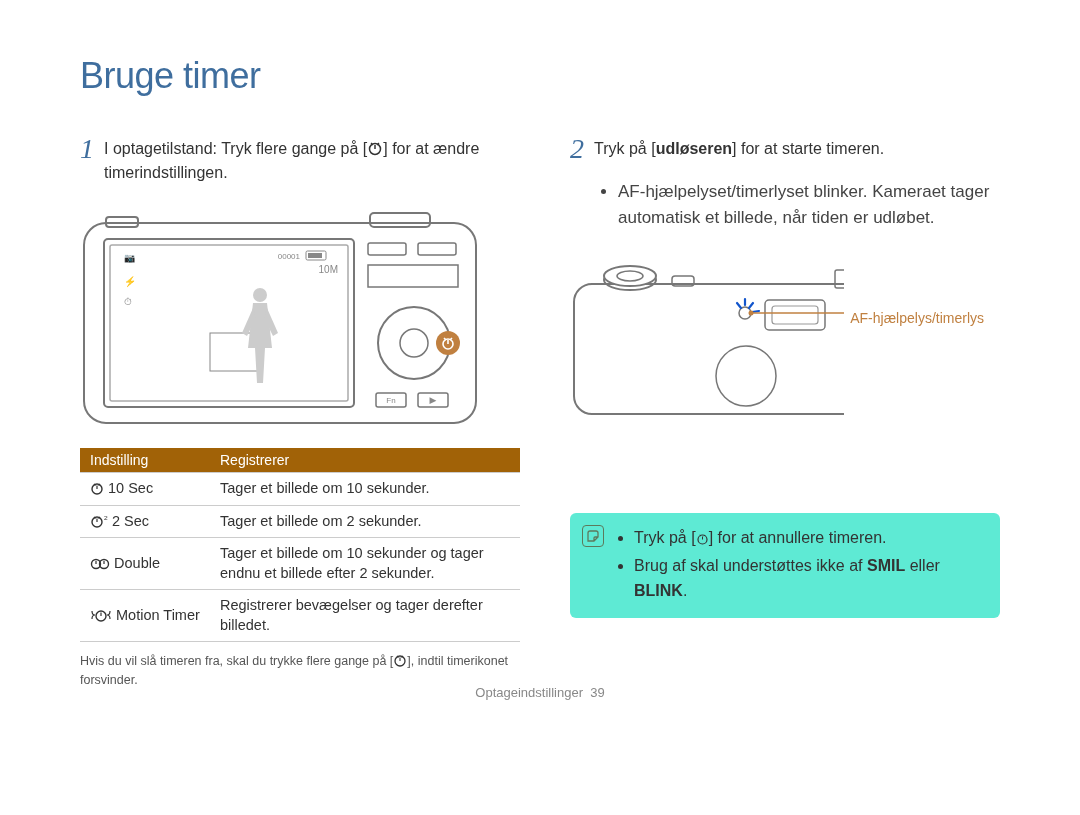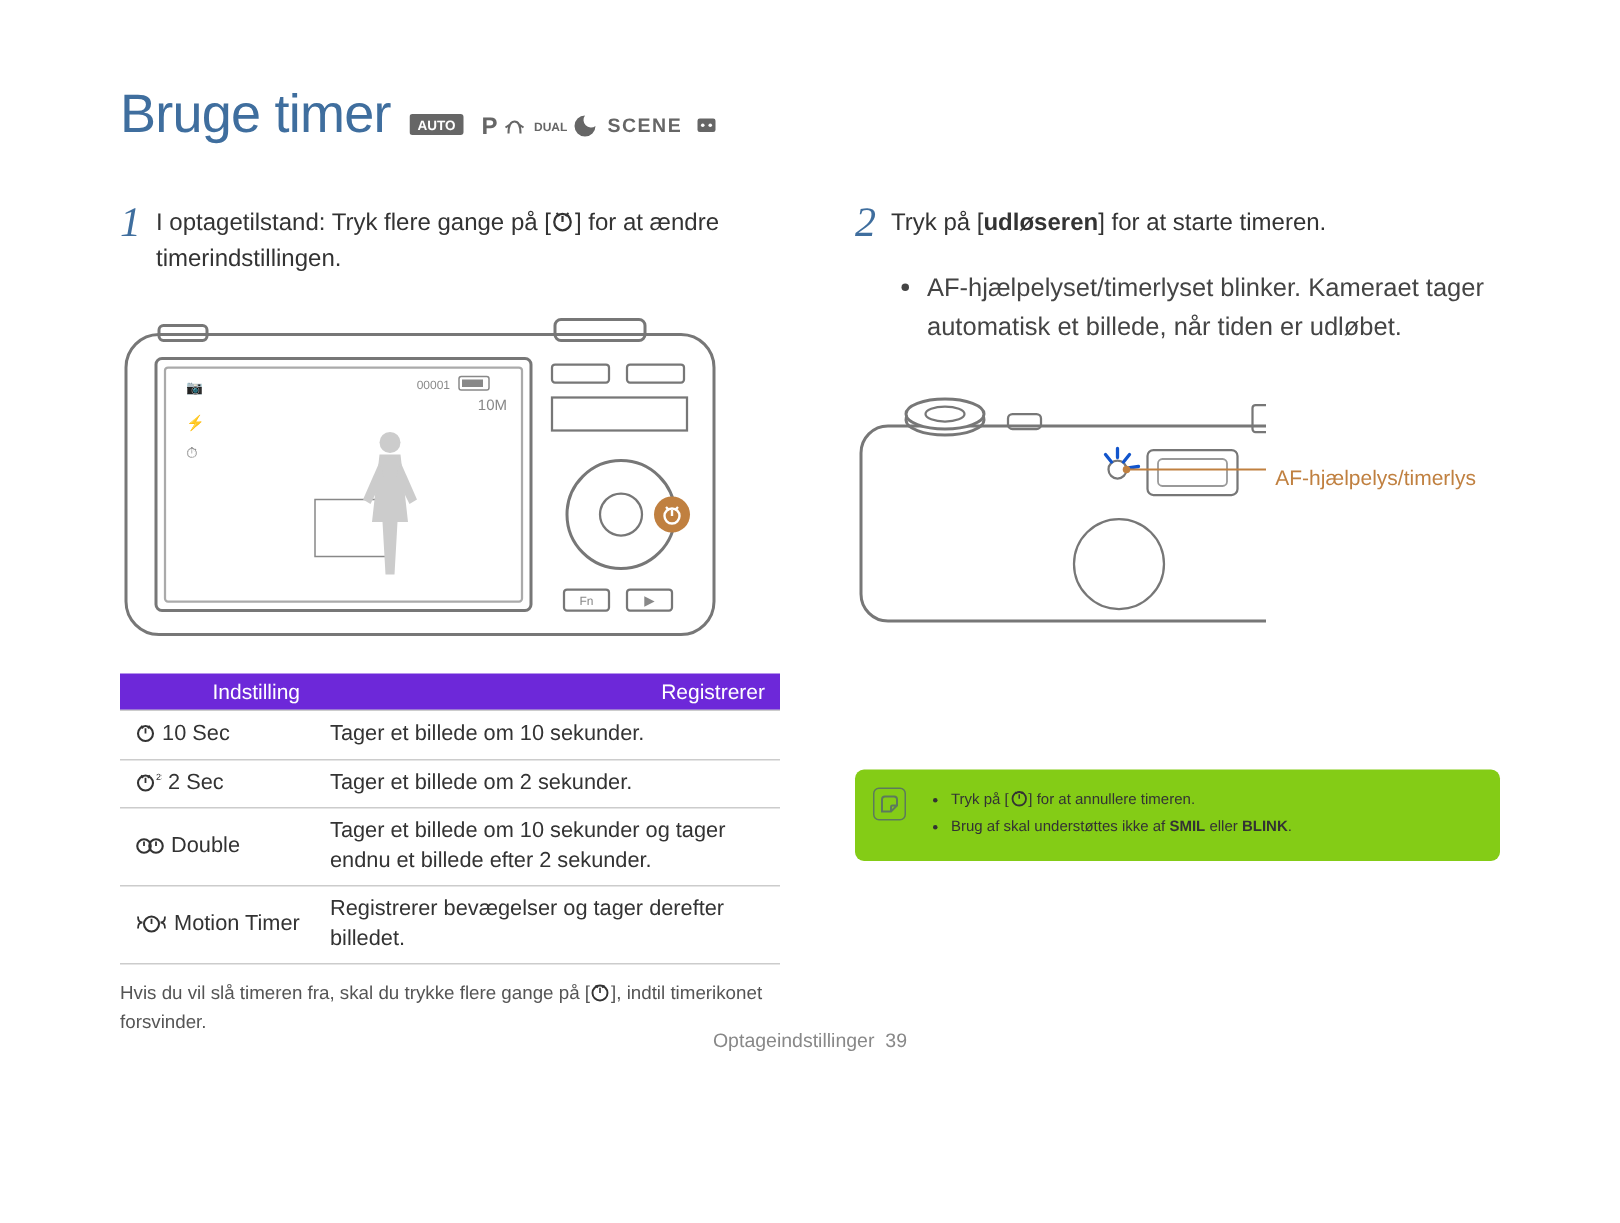--- a/index.html
+++ b/index.html
@@ -80,23 +80,23 @@
     margin-top: 62px;
   }
   .left-lower {
     margin-top: 16px;
   }
   table.settings {
     border-collapse: collapse;
     width: 440px;
   }
   table.settings th {
-    background: #6d28d9;
+    background: #a16207;
     color: #fff;
-    text-align: right;
+    text-align: left;
     font-weight: normal;
     font-size: 14px;
     padding: 4px 10px;
     border-bottom: 1px solid #ccc;
   }
   table.settings td {
     border-bottom: 1px solid #ccc;
     padding: 6px 10px;
     font-size: 14.5px;
     color: #333;
@@ -109,24 +109,24 @@
   }
   .footnote {
     font-size: 12.5px;
     color: #555;
     line-height: 1.5;
     margin-top: 10px;
     width: 440px;
   }
   .infobox {
     margin-top: 90px;
-    background: #84cc16;
+    background: #5eead4;
     border-radius: 6px;
     padding: 12px 14px 12px 48px;
-    font-size: 10px;
+    font-size: 16px;
     color: #333;
     position: relative;
     line-height: 1.6;
   }
   .infobox .note-icon {
     position: absolute;
     left: 12px;
     top: 12px;
     width: 22px;
     height: 22px;
@@ -155,40 +155,20 @@
   }
   .inline-icon { vertical-align: -2px; }
 </style>
 </head>
 <body>
 
 <div class="page">
 
   <div>
     <span class="title">Bruge timer</span>
-    <span class="mode-icons">
-      <svg width="210" height="22">
-        <rect x="0" y="3" width="36" height="14" rx="2" fill="#666"></rect>
-        <text x="18" y="13.5" text-anchor="middle" font-size="9" font-weight="bold" fill="#fff">AUTO</text>
-        <text x="48" y="16" font-size="16" font-weight="bold" fill="#666">P</text>
-        <g transform="translate(62,2)">
-          <path d="M4 14 Q4 6 8 6 Q12 6 12 14 M2 10 L5 8 M14 10 L11 8" stroke="#666" fill="none" stroke-width="1.4"></path>
-        </g>
-        <text x="83" y="14" font-size="8" font-weight="bold" fill="#666">DUAL</text>
-        <g transform="translate(110,4)">
-          <path d="M7 0 A7 7 0 1 0 14 7 A5 5 0 0 1 7 0 Z" fill="#666"></path>
-        </g>
-        <text x="132" y="15" font-size="13" font-weight="bold" fill="#666" letter-spacing="1">SCENE</text>
-        <g transform="translate(192,4)">
-          <rect x="0" y="2" width="12" height="9" rx="1.5" fill="#666"></rect>
-          <circle cx="3.5" cy="6.5" r="1.2" fill="#fff"></circle>
-          <circle cx="8.5" cy="6.5" r="1.2" fill="#fff"></circle>
-        </g>
-      </svg>
-    </span>
   </div>
 
   <div class="columns">
 
     <div class="col">
 
       <div class="step">
         <div class="step-num">1</div>
         <div class="step-text">
           <span>I optagetilstand: Tryk flere gange på [</span><svg class="inline-icon" width="16" height="16">

